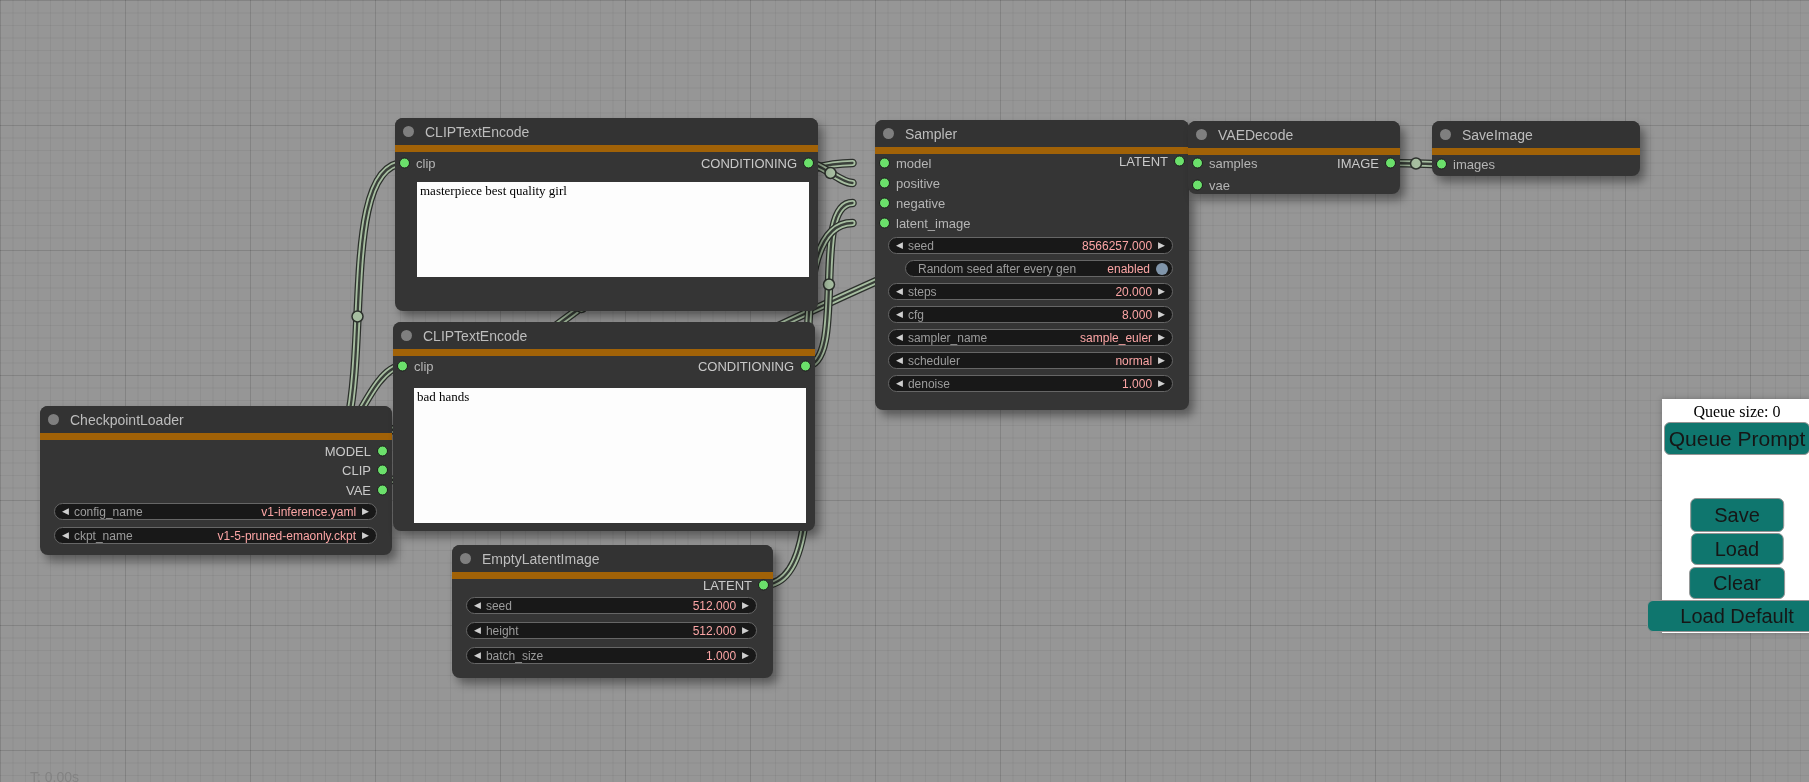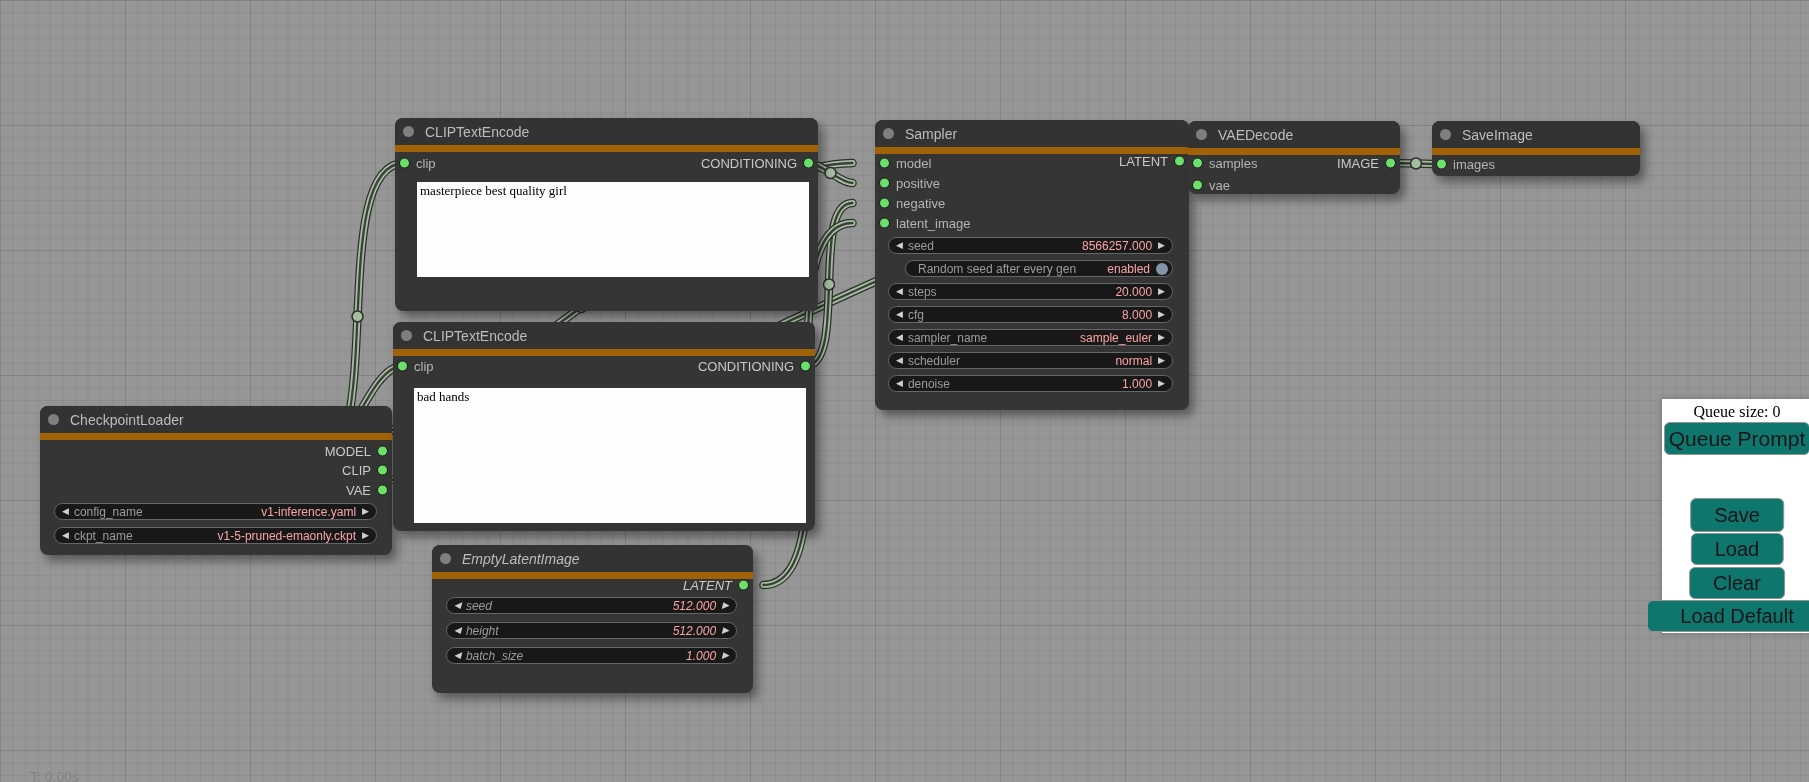--- a/index.html
+++ b/index.html
@@ -188,21 +188,21 @@
       <span class="pin in-pin"></span>
       <span class="plabel">clip</span>
     </div>
     <div class="row out" style="top:34px;">
       <span class="plabel">CONDITIONING</span>
       <span class="pin out-pin"></span>
     </div>
     <textarea class="ntextarea" style="top: 66px; left: 21px; width: 392px; height: 135px;">bad hands</textarea>
   </div>
 
-  <div class="node" style="left:432px;top:545px;width:321px;height:148px;font-style:italic;">
+  <div class="node" style="left:452px;top:545px;width:321px;height:133px;">
     <div class="nhead">
       <span class="ndot"></span>
       <span class="ntitle">EmptyLatentImage</span>
     </div>
     <div class="row out" style="top:30px;">
       <span class="plabel">LATENT</span>
       <span class="pin out-pin"></span>
     </div>
     <div class="widget" style="top:52px;left:14px;right:16px;">
       <span class="warrow left">◀</span>

